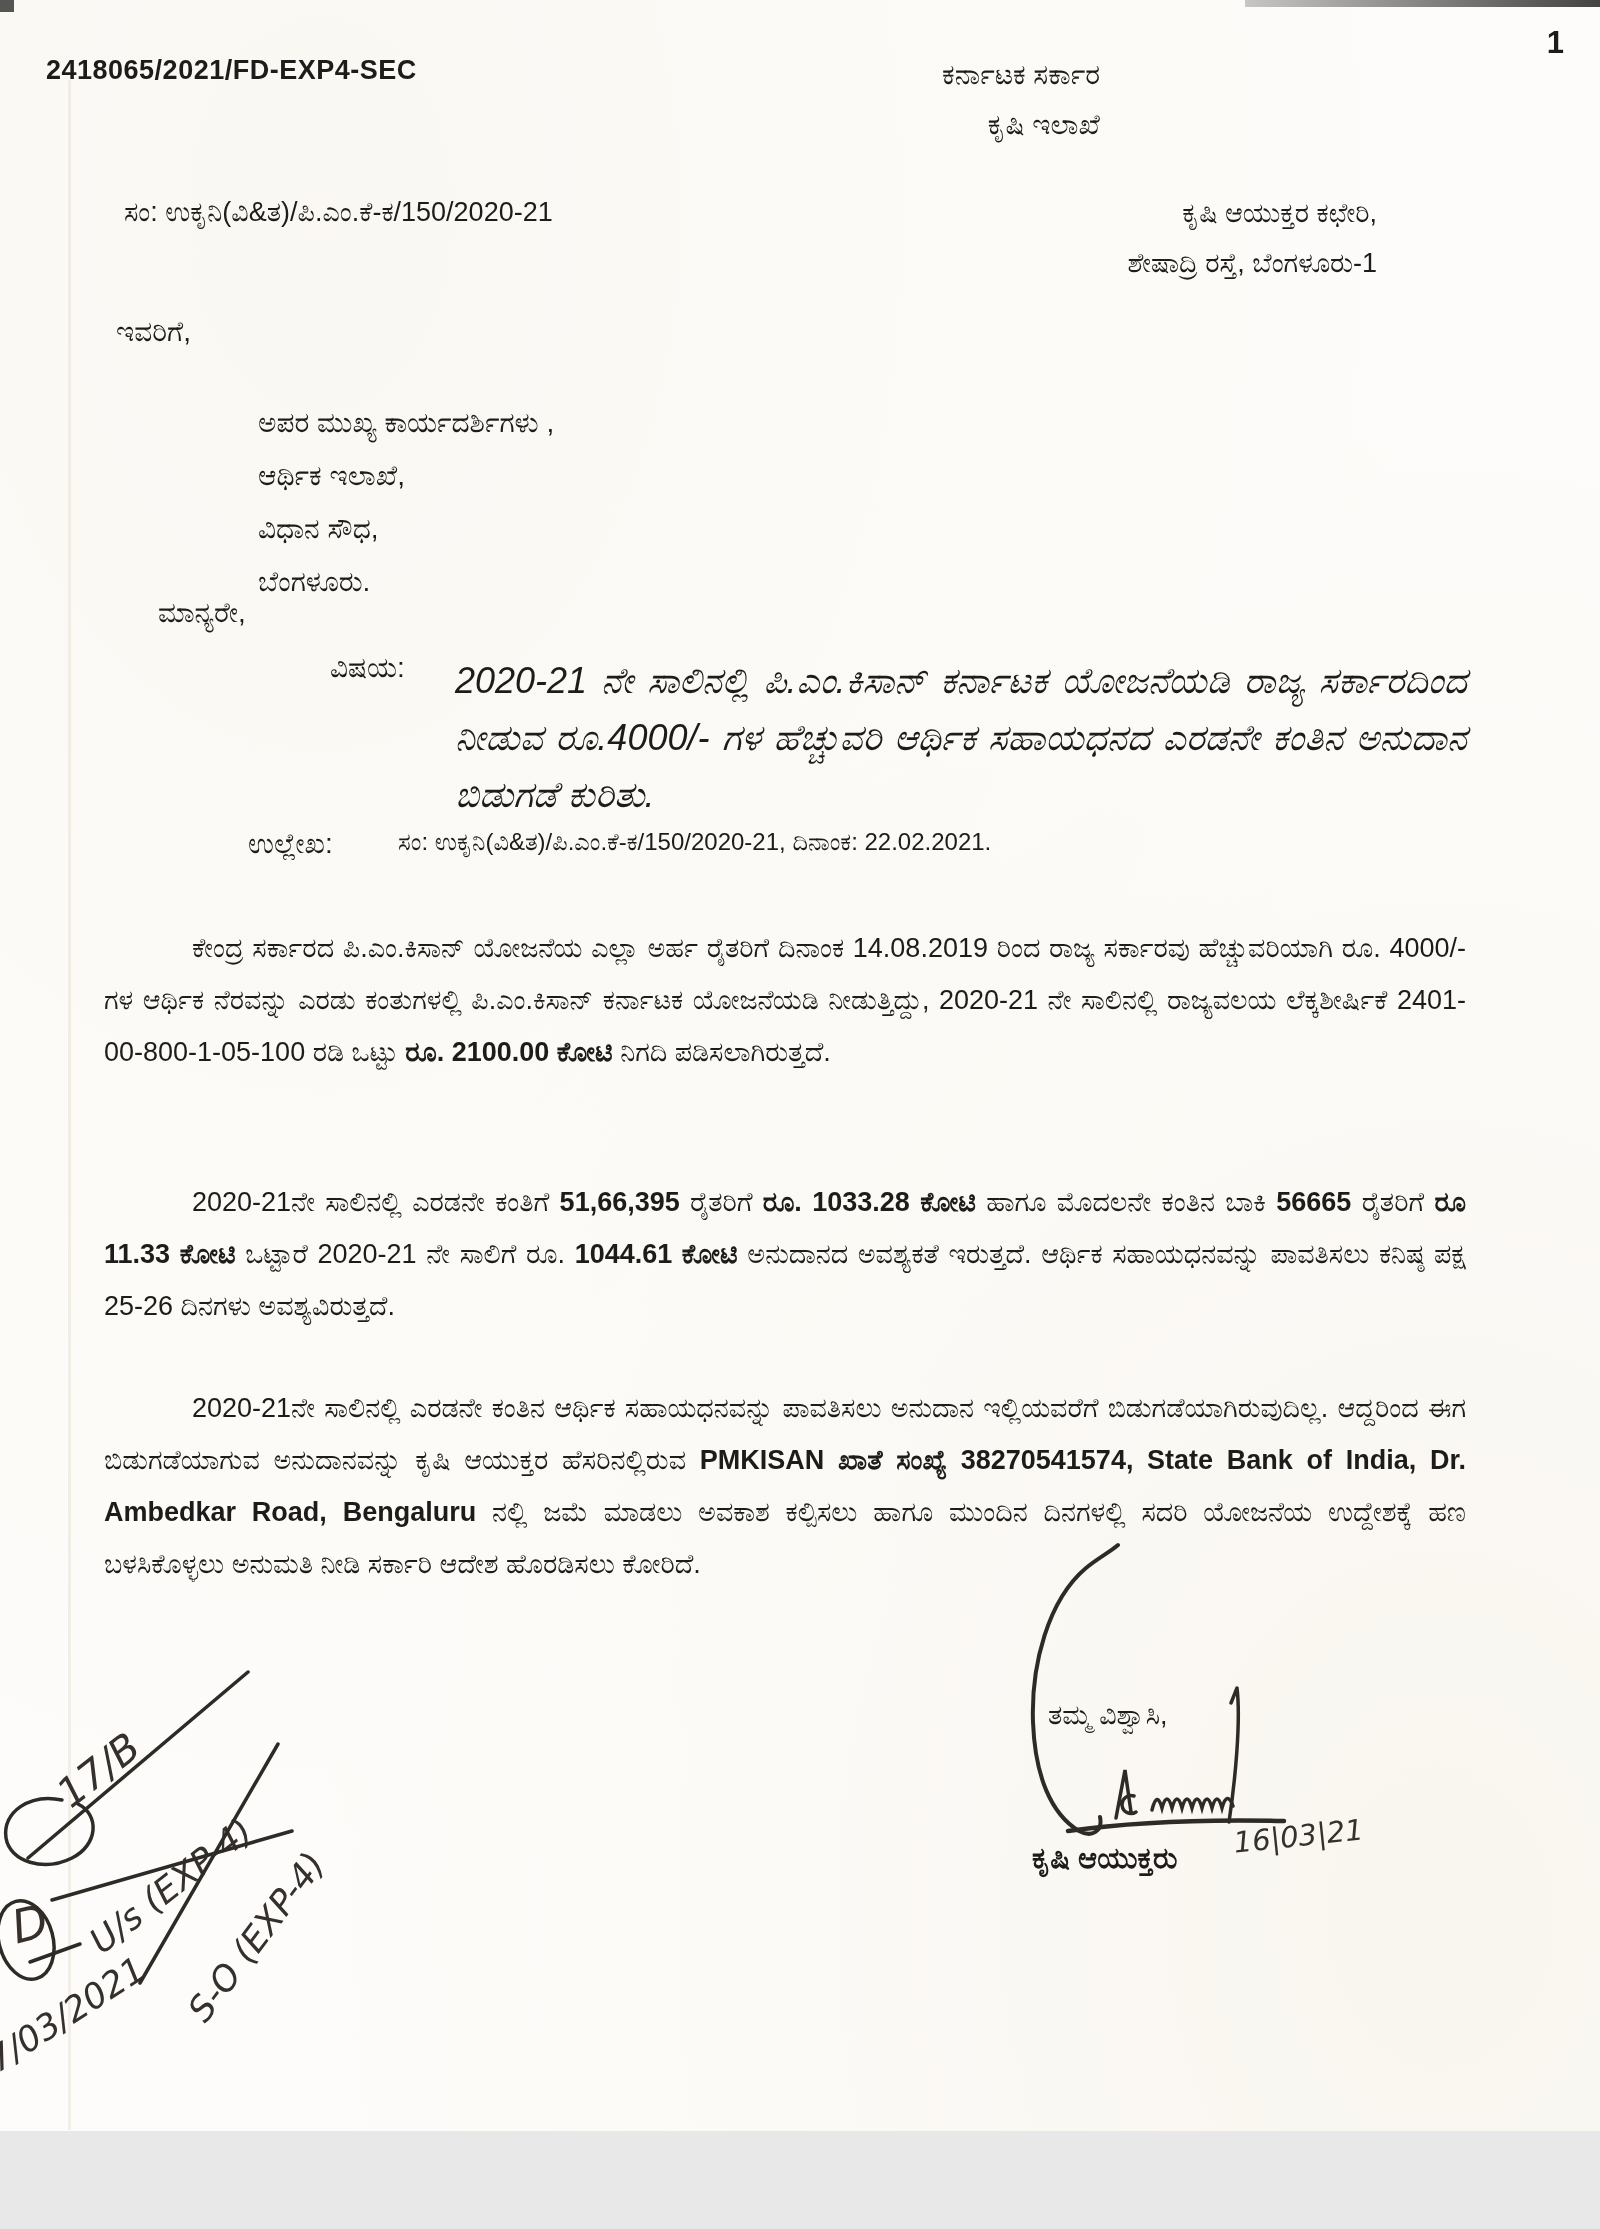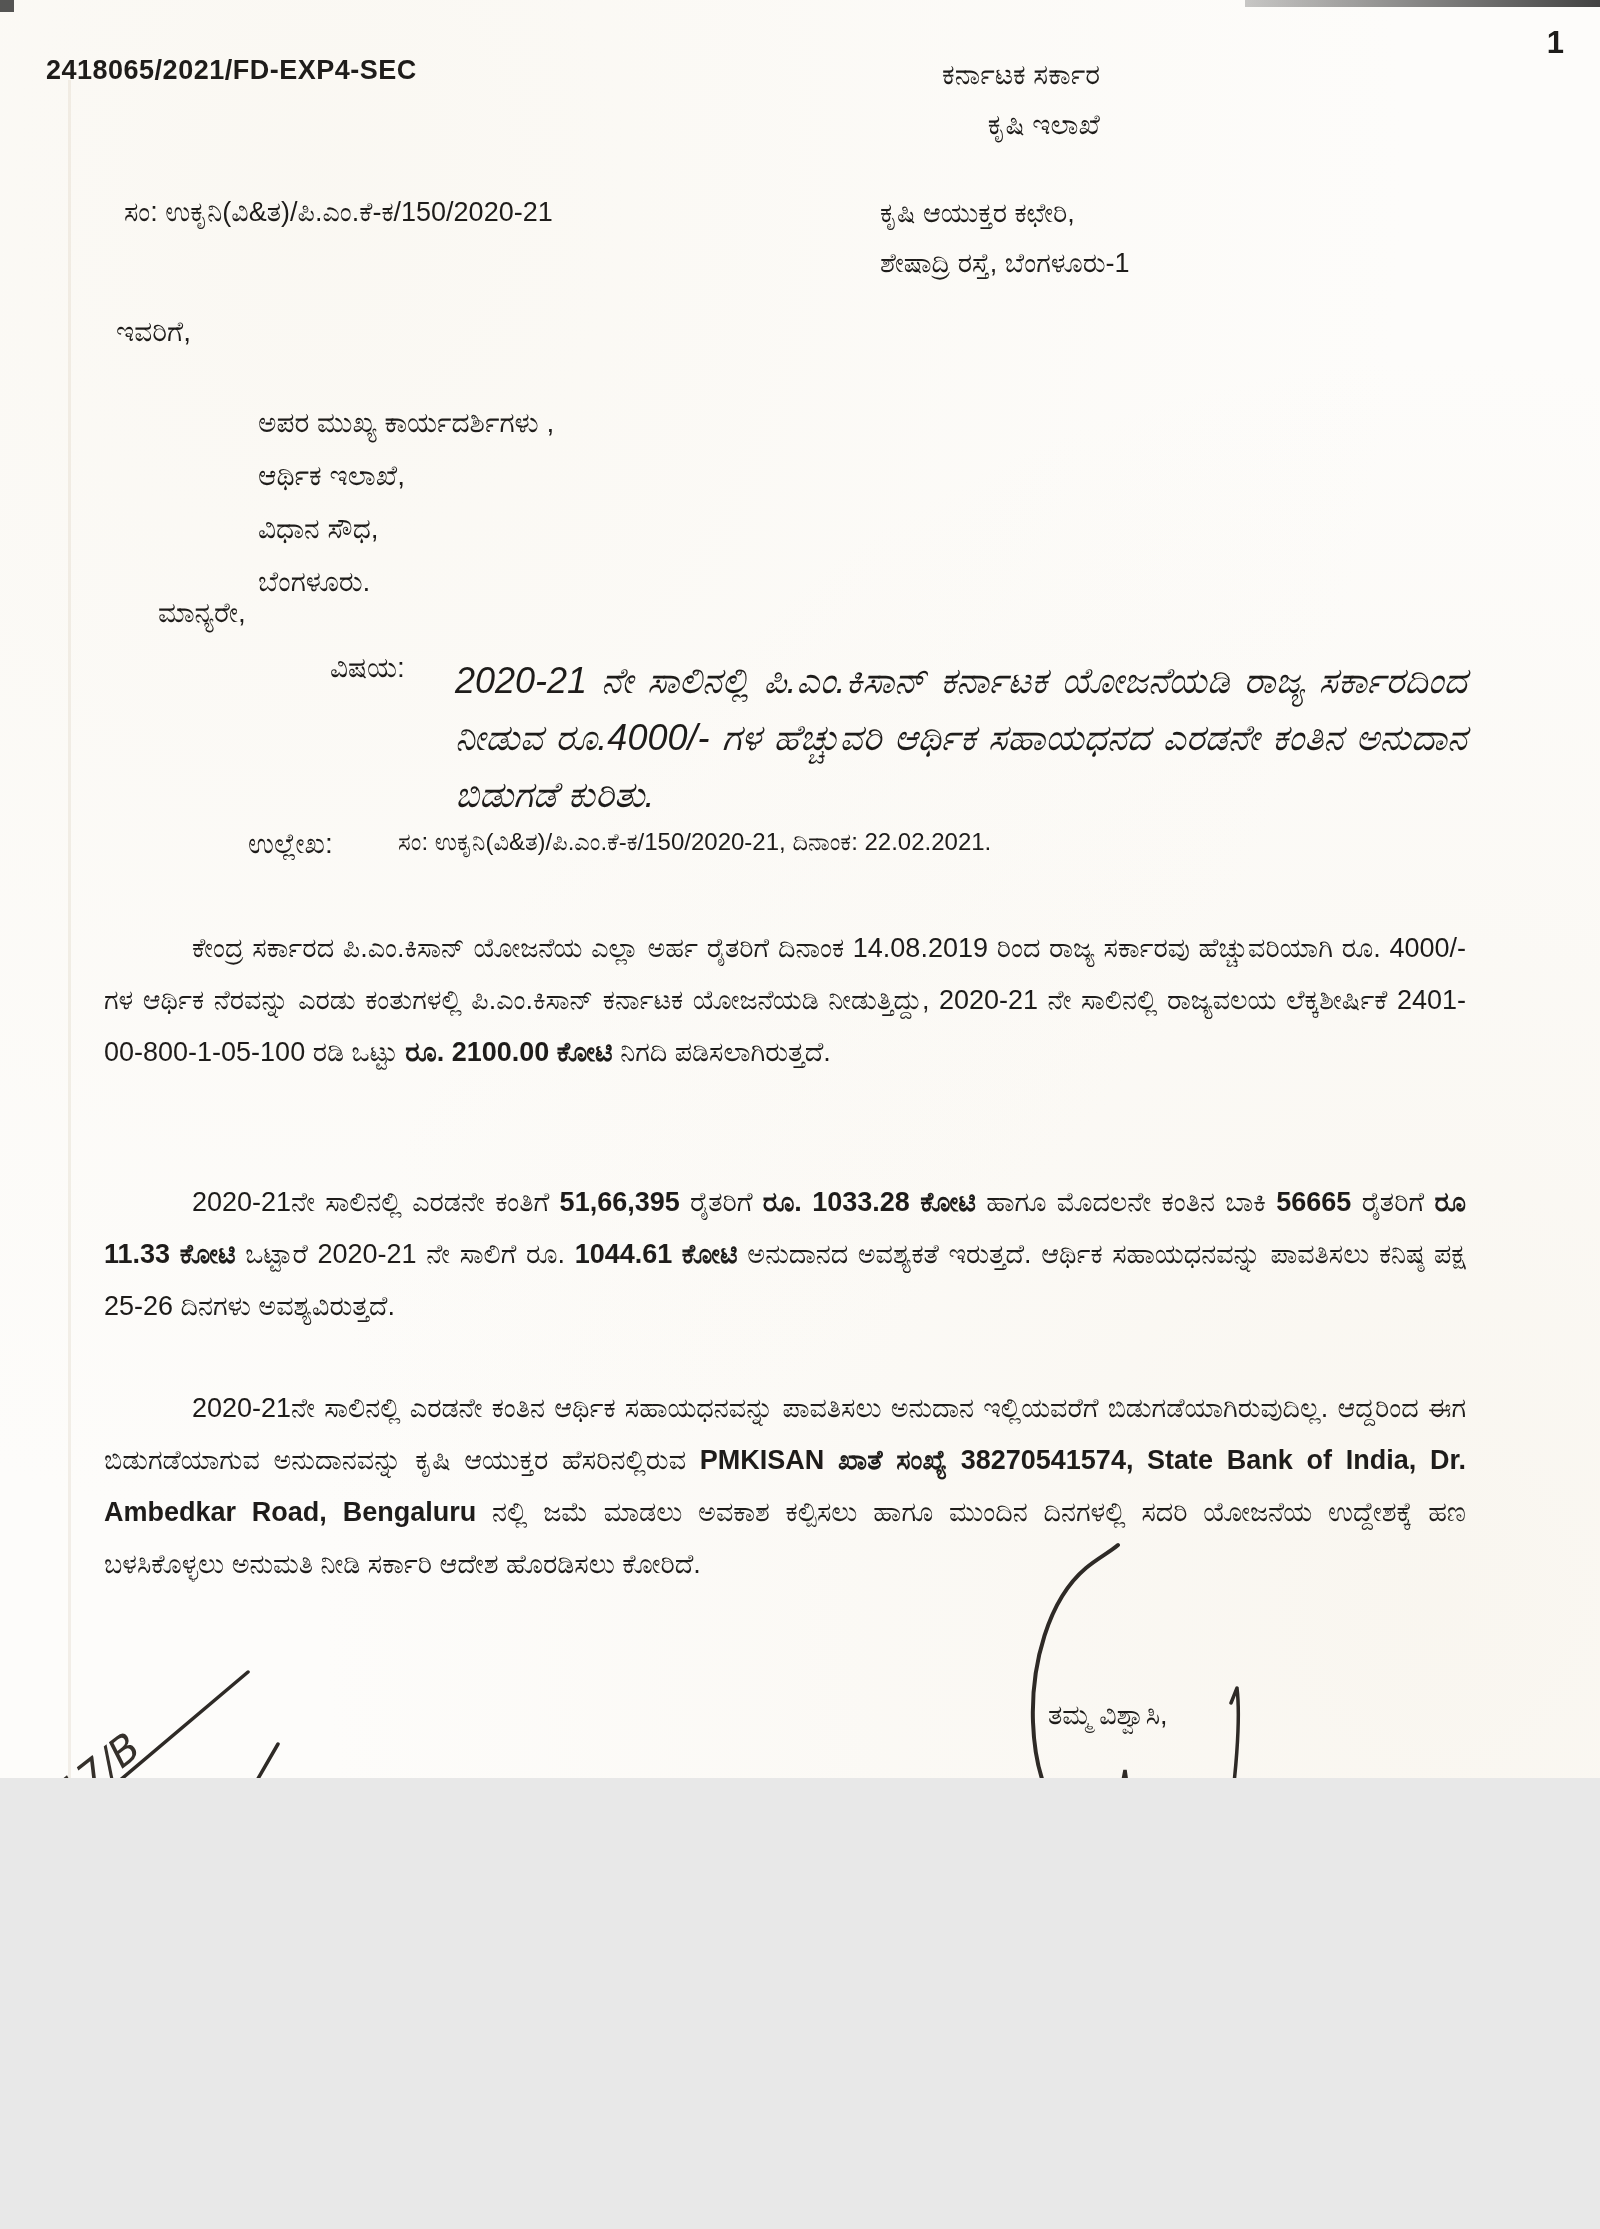--- a/index.html
+++ b/index.html
@@ -1,19 +1,19 @@
 <!DOCTYPE html>
 <html><head>
 <meta charset="utf-8">
 <style>
   * { margin:0; padding:0; box-sizing:border-box; }
   html,body { background:#e8e8e8; }
   .page {
     position:relative;
-    width:1600px; height:1778px;
+    width:1600px; height:2131px;
     margin:0 auto;
     background:
       radial-gradient(ellipse at 20% 10%, rgba(245,240,228,.35), transparent 60%),
       radial-gradient(ellipse at 90% 90%, rgba(240,232,215,.3), transparent 55%),
       #fdfcfa;
     overflow:hidden;
     font-family:"Liberation Sans","DejaVu Sans",sans-serif;
     color:#1e1c1a;
   }
   .abs { position:absolute; }
@@ -21,21 +21,21 @@
   
   .scan-top-right { position:absolute; top:0; left:1245px; width:355px; height:7px;
     background:linear-gradient(90deg, rgba(40,40,40,.25), rgba(20,20,20,.8)); }
   .scan-top-left { position:absolute; top:0; left:0; width:14px; height:12px; background:rgba(30,30,30,.75); }
   .fold-line { position:absolute; top:80px; left:68px; width:3px; height:2050px;
     background:rgba(205,193,170,.22); }
   .file-no { top:55px; left:46px; font-size:27px; font-weight:bold; letter-spacing:.5px; }
   .page-no { top:25px; right:36px; font-size:31px; font-weight:bold; }
   .gov-header { top:50px; left:500px; width:600px; text-align:right; font-size:28px; line-height:50px; }
   .ref-no { top:197px; left:124px; font-size:27px; }
-  .office-block { top:188px; left:880px; width:497px; text-align:left; font-size:27px; line-height:50px; }
+  .office-block { top:188px; left:880px; width:497px; text-align:right; font-size:27px; line-height:50px; }
   .to-label { top:316px; left:116px; font-size:28px; }
   .recipient { top:396px; left:258px; font-size:28px; line-height:53px; }
   .salutation { top:597px; left:158px; font-size:28px; }
   .subject-label { top:652px; left:330px; font-size:28px;text-align:right; }
   .subject-text { top:652px; left:455px; width:1012px; font-size:36px; line-height:57px; text-align:justify;font-style:italic; }
   .ref-label { top:828px; left:248px; font-size:28px; }
   .ref-text { top:828px; left:398px; font-size:24px; }
   .para { left:104px; width:1362px; font-size:27px; line-height:52px; text-align:justify; text-indent:88px; }
   .para1 { top:922px; }
   .para2 { top:1176px; }

